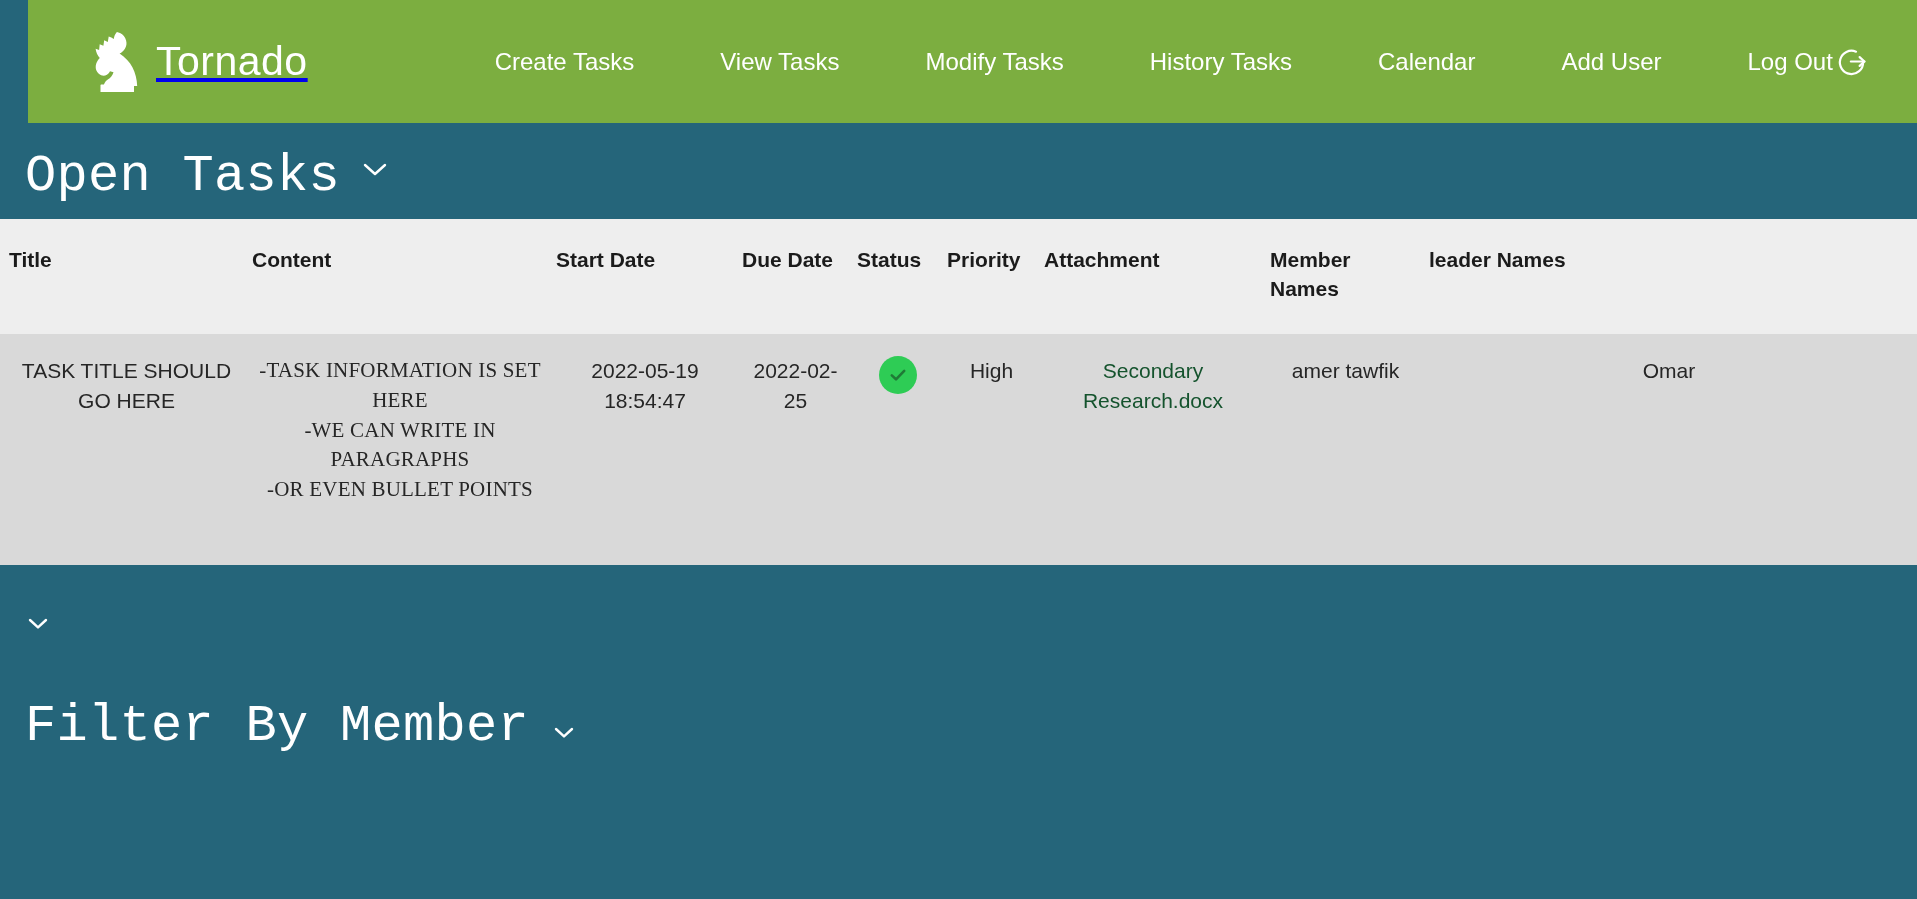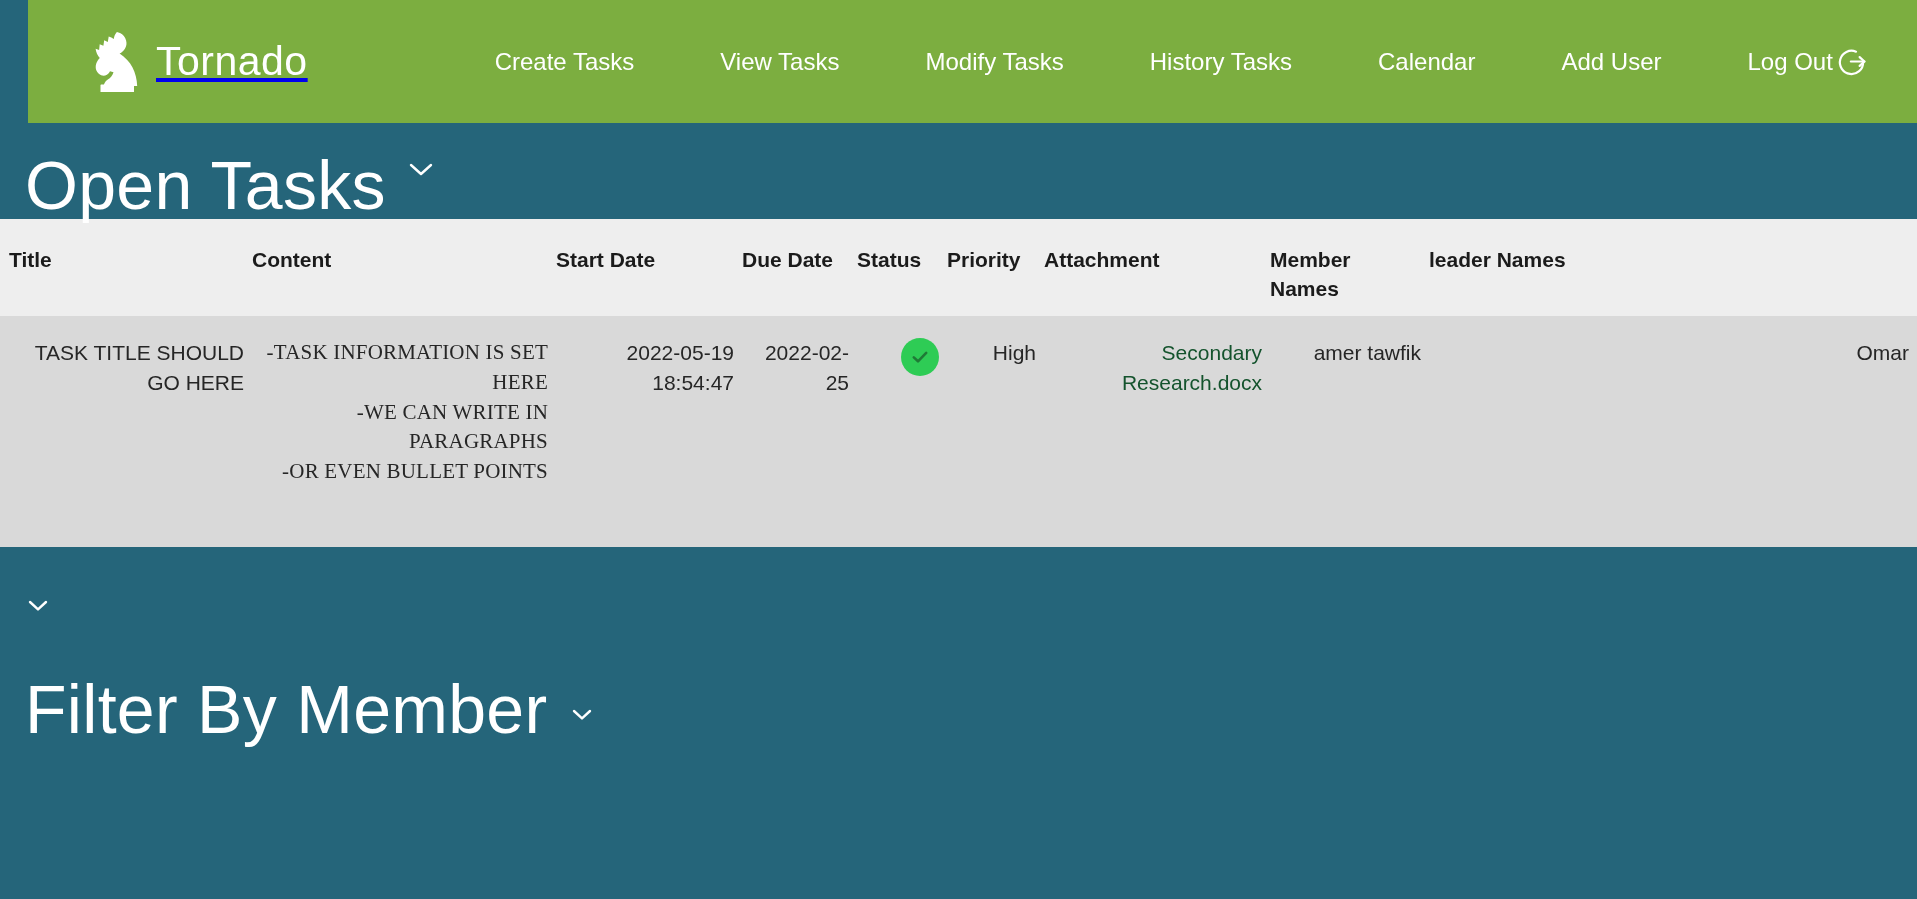--- a/index.html
+++ b/index.html
@@ -87,26 +87,27 @@
 
   .section-head {
     display: flex;
     align-items: center;
     padding-left: 25px;
     cursor: pointer;
     gap: 22px;
   }
 
   .section-head .section-title {
-    font-size: 68px;
+    font-size: 52px;
     font-weight: 400;
     color: #ffffff;
     line-height: 1;
     letter-spacing: 0.3px;
     white-space: nowrap;
+    font-family: Liberation Mono, monospace;
   }
 
   .chevron {
     width: 26px;
     height: 16px;
     display: block;
     flex: 0 0 auto;
     margin-top: 10px;
   }
 
@@ -122,30 +123,30 @@
     background: #d9d9d9;
   }
 
   .tasks-table thead th {
     background: #eeeeee;
     color: #1b1b1b;
     font-size: 21px;
     font-weight: 700;
     text-align: left;
     vertical-align: top;
-    padding: 27px 8px 12px 0;
+    padding: 27px 8px 30px 0;
     line-height: 1.38;
   }
 
   .tasks-table tbody td {
     background: #d9d9d9;
     color: #262626;
     font-size: 21px;
     font-weight: 400;
-    text-align: right;
+    text-align: center;
     vertical-align: top;
     padding: 22px 8px 60px 0;
     line-height: 1.42;
   }
 
   .tasks-table th:first-child,
   .tasks-table td:first-child { padding-left: 9px; }
 
   
   .col-title      { width: 252px; }

